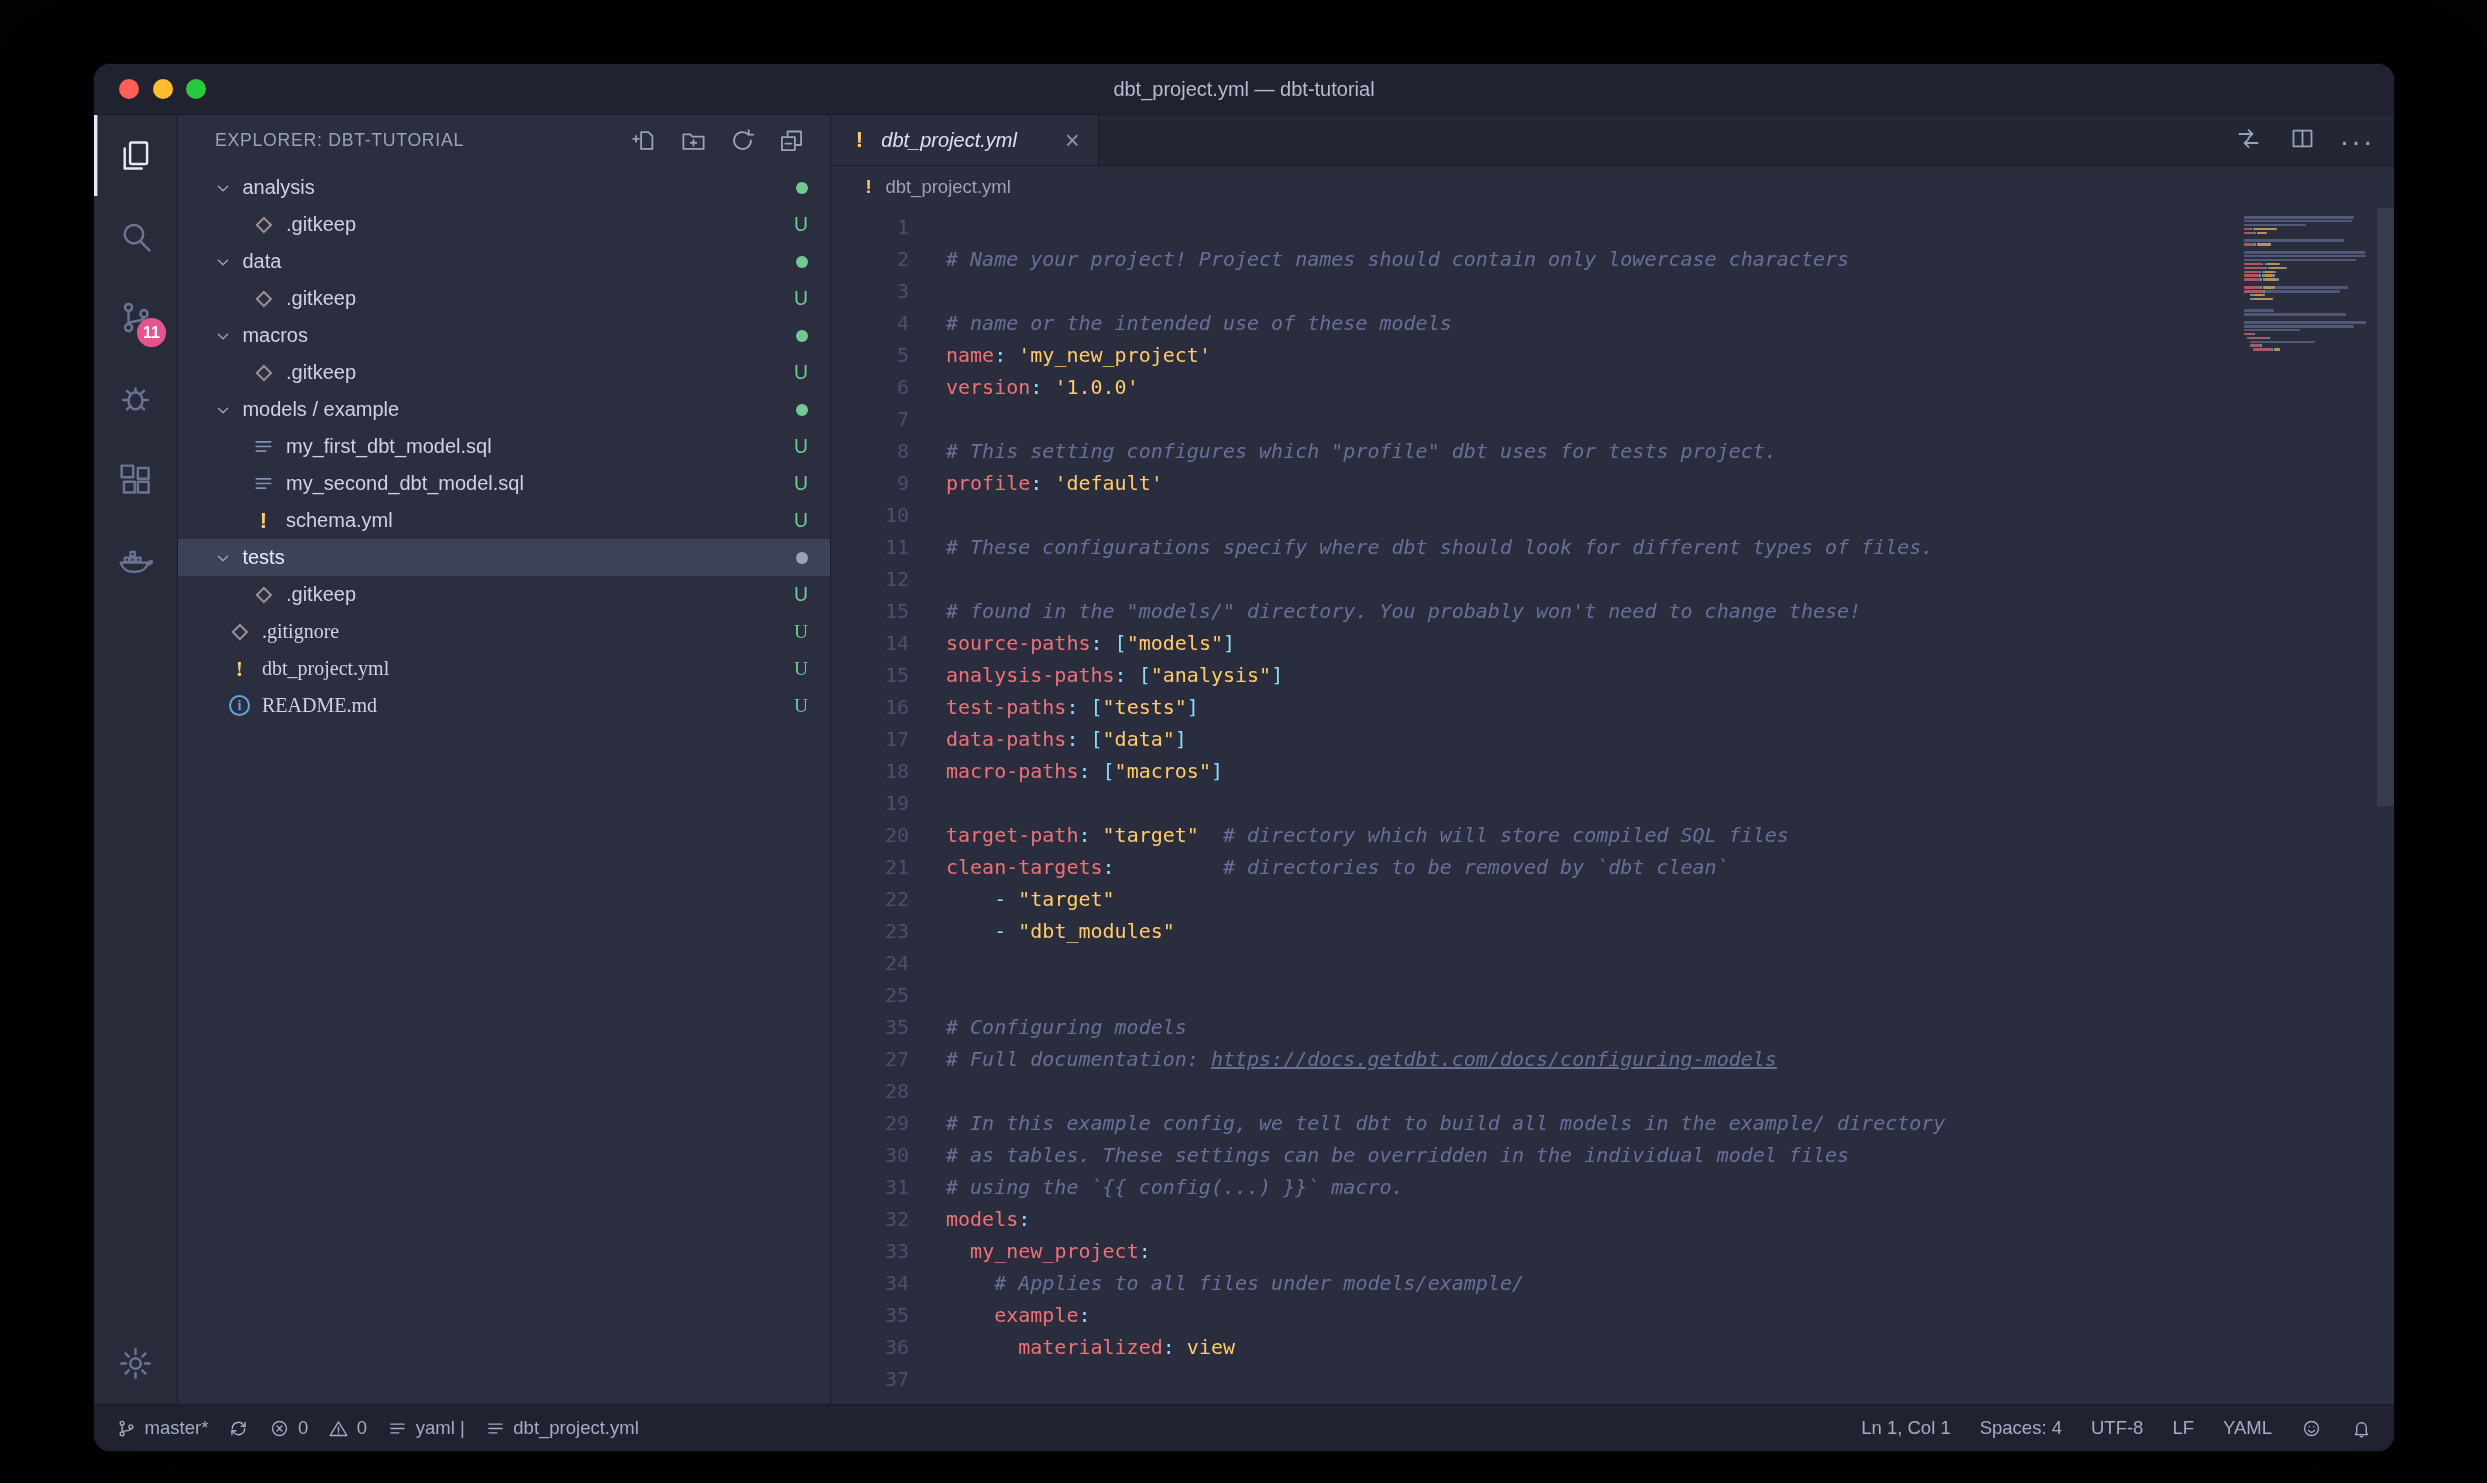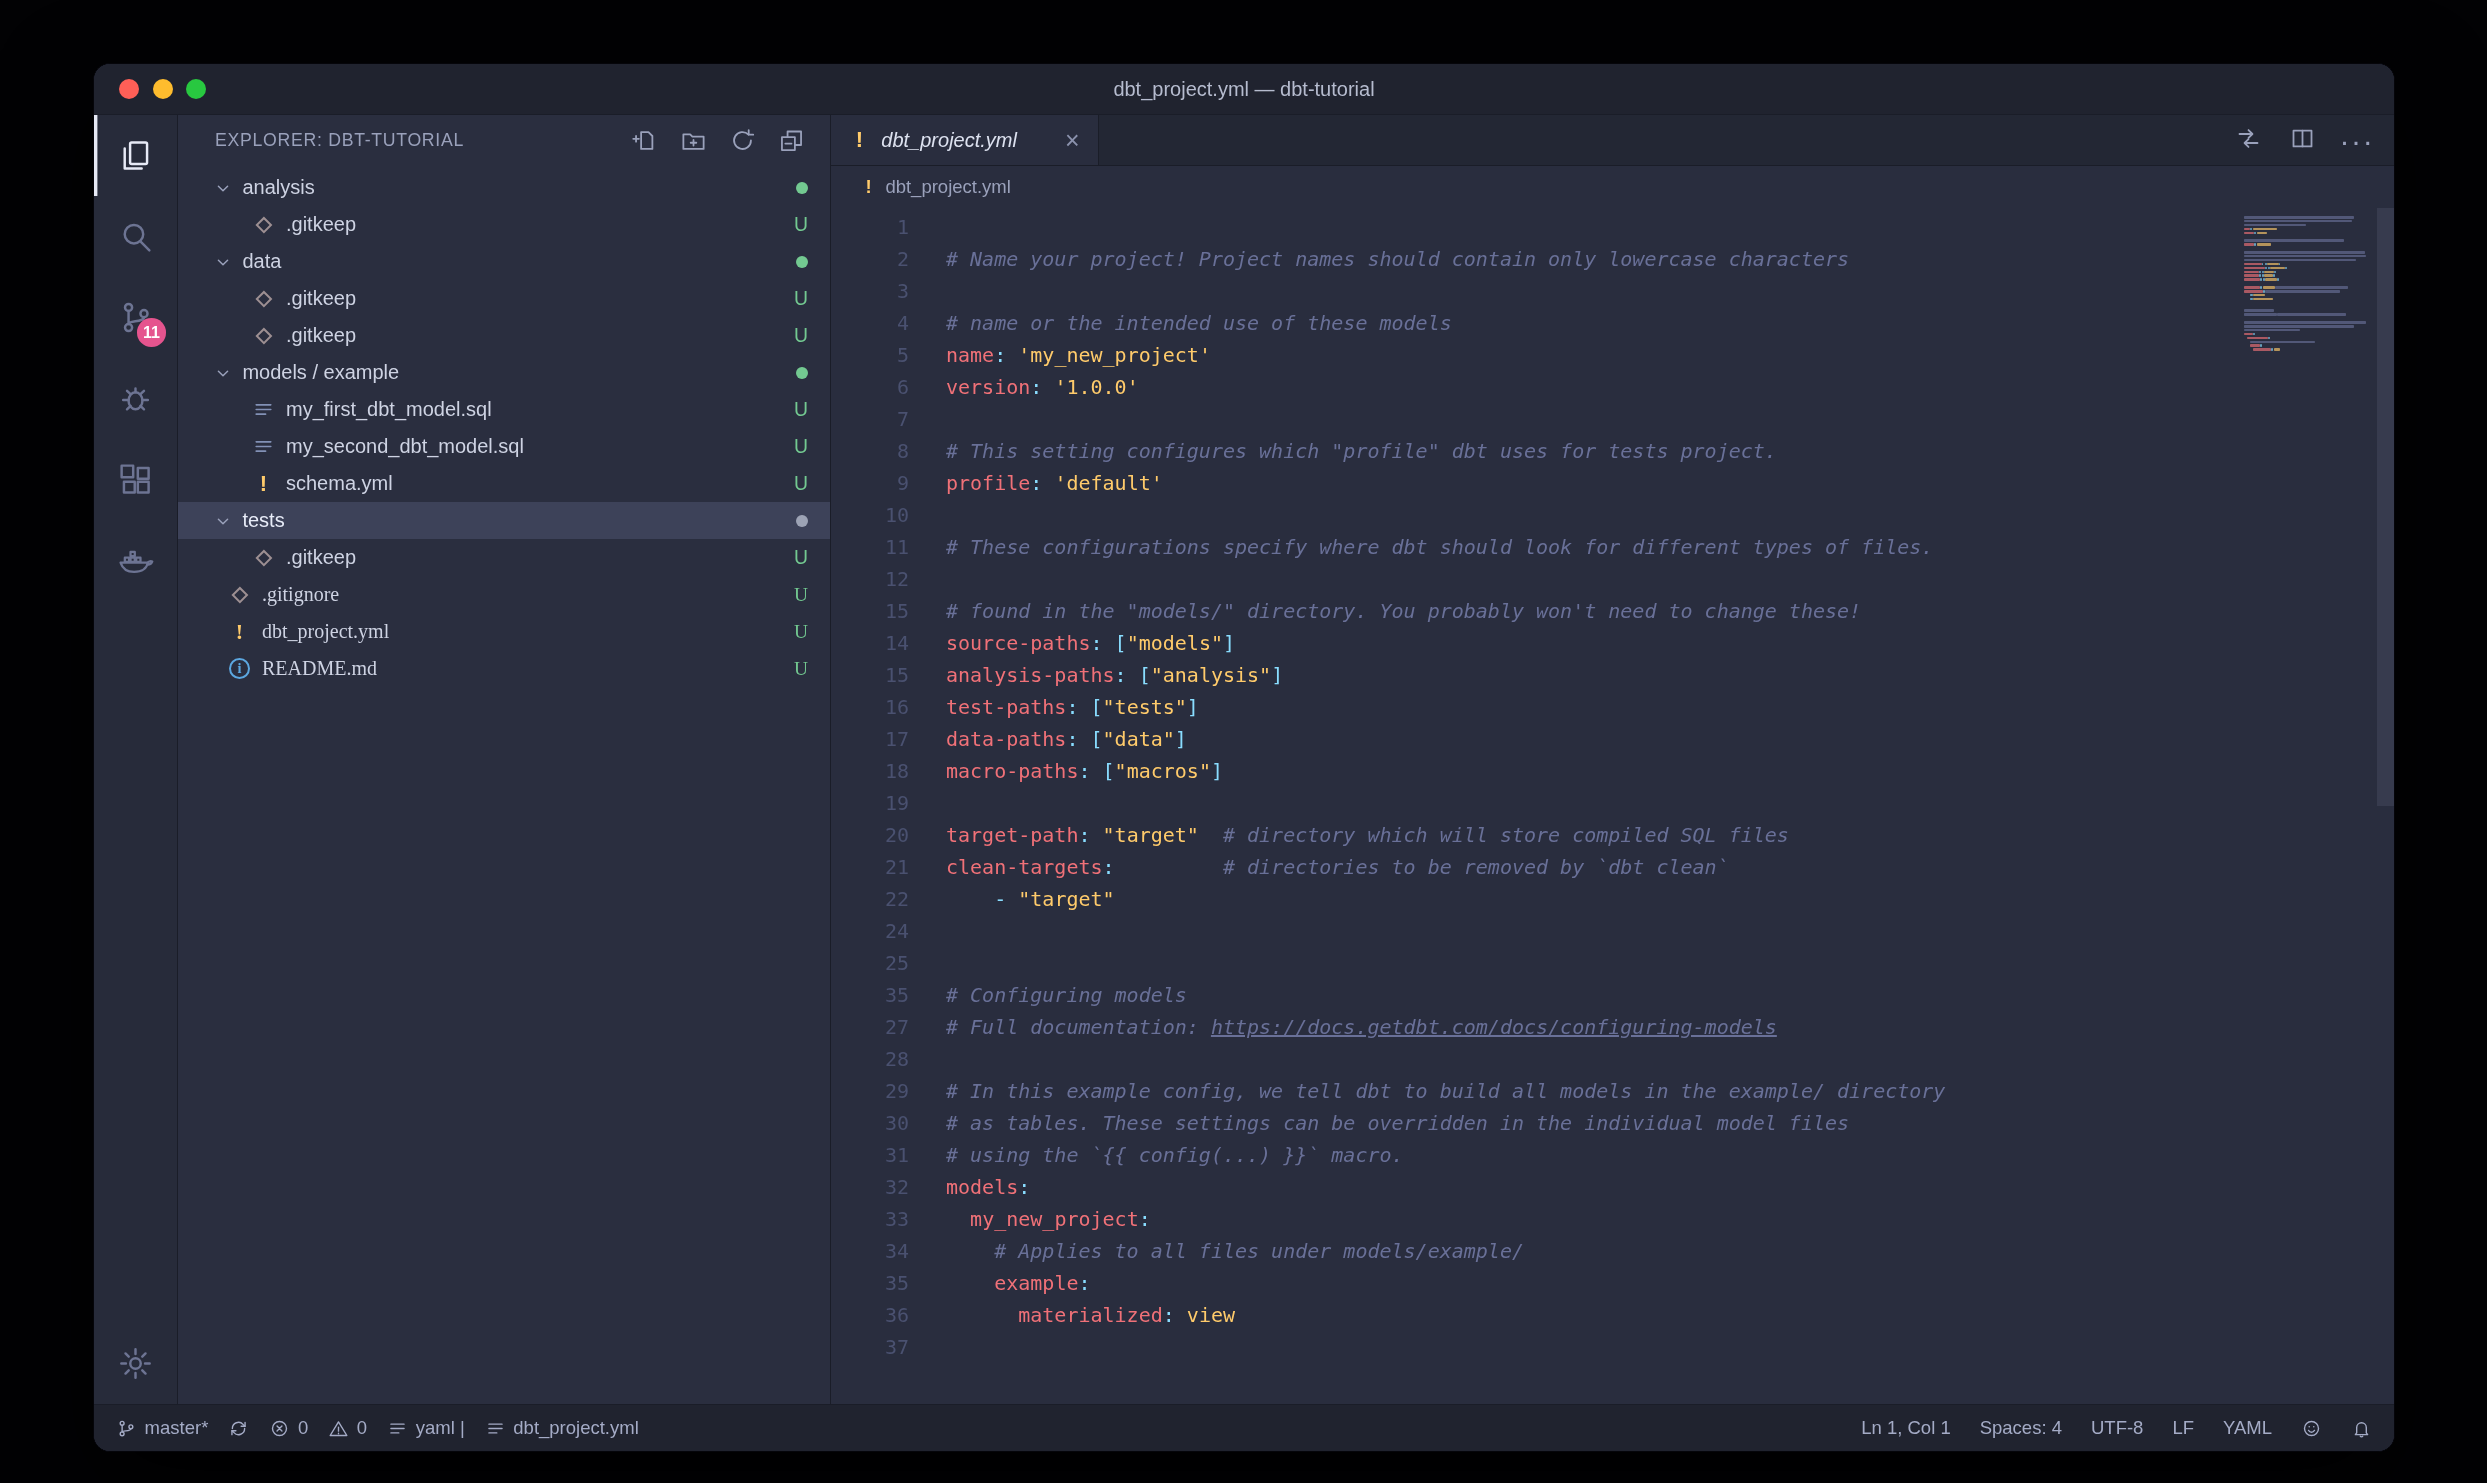--- a/index.html
+++ b/index.html
@@ -245,20 +245,29 @@
               <span class="tlabel" data-name="folder-label">data</span>
               <span class="dot" data-name="git-modified-dot" style="background: rgb(115, 201, 145);"></span>
             </div>
             <div class="trow lvl1" data-name="tree-item-.gitkeep">
               <span class="icon" data-name="git-icon">
                 <span class="diamond"></span>
               </span>
               <span class="tlabel" data-name="file-label">.gitkeep</span>
               <span class="gitU" data-name="git-status-badge">U</span>
             </div>
+            <div class="trow lvl0 folder" data-name="tree-item-macros">
+              <span class="icon chev" data-name="chevron-down-icon">
+                <svg viewBox="0 0 24 24">
+                  <path d="M7 10l5 5 5-5"></path>
+                </svg>
+              </span>
+              <span class="tlabel" data-name="folder-label">macros</span>
+              <span class="dot" data-name="git-modified-dot" style="background: rgb(115, 201, 145);"></span>
+            </div>
             <div class="trow lvl1" data-name="tree-item-.gitkeep">
               <span class="icon" data-name="git-icon">
                 <span class="diamond"></span>
               </span>
               <span class="tlabel" data-name="file-label">.gitkeep</span>
               <span class="gitU" data-name="git-status-badge">U</span>
             </div>
             <div class="trow lvl0 folder" data-name="tree-item-models-example">
               <span class="icon chev" data-name="chevron-down-icon">
                 <svg viewBox="0 0 24 24">
@@ -449,20 +458,24 @@
                 <span class="lc" data-name="code-text"><span class="tok-key">target-path</span><span class="tok-pun">:</span><span class="tok-txt"> </span><span class="tok-str">"target"</span><span class="tok-com">  # directory which will store compiled SQL files</span></span>
               </div>
               <div class="line" data-name="code-line-21">
                 <span class="ln" data-name="line-number">21</span>
                 <span class="lc" data-name="code-text"><span class="tok-key">clean-targets</span><span class="tok-pun">:</span><span class="tok-com">         # directories to be removed by `dbt clean`</span></span>
               </div>
               <div class="line" data-name="code-line-22">
                 <span class="ln" data-name="line-number">22</span>
                 <span class="lc" data-name="code-text"><span class="tok-txt">    </span><span class="tok-pun">- </span><span class="tok-str">"target"</span></span>
               </div>
+              <div class="line" data-name="code-line-23">
+                <span class="ln" data-name="line-number">23</span>
+                <span class="lc" data-name="code-text"><span class="tok-txt">    </span><span class="tok-pun">- </span><span class="tok-str">"dbt_modules"</span></span>
+              </div>
               <div class="line" data-name="code-line-24">
                 <span class="ln" data-name="line-number">24</span>
                 <span class="lc" data-name="code-text"></span>
               </div>
               <div class="line" data-name="code-line-25">
                 <span class="ln" data-name="line-number">25</span>
                 <span class="lc" data-name="code-text"></span>
               </div>
               <div class="line" data-name="code-line-26">
                 <span class="ln" data-name="line-number">35</span>

